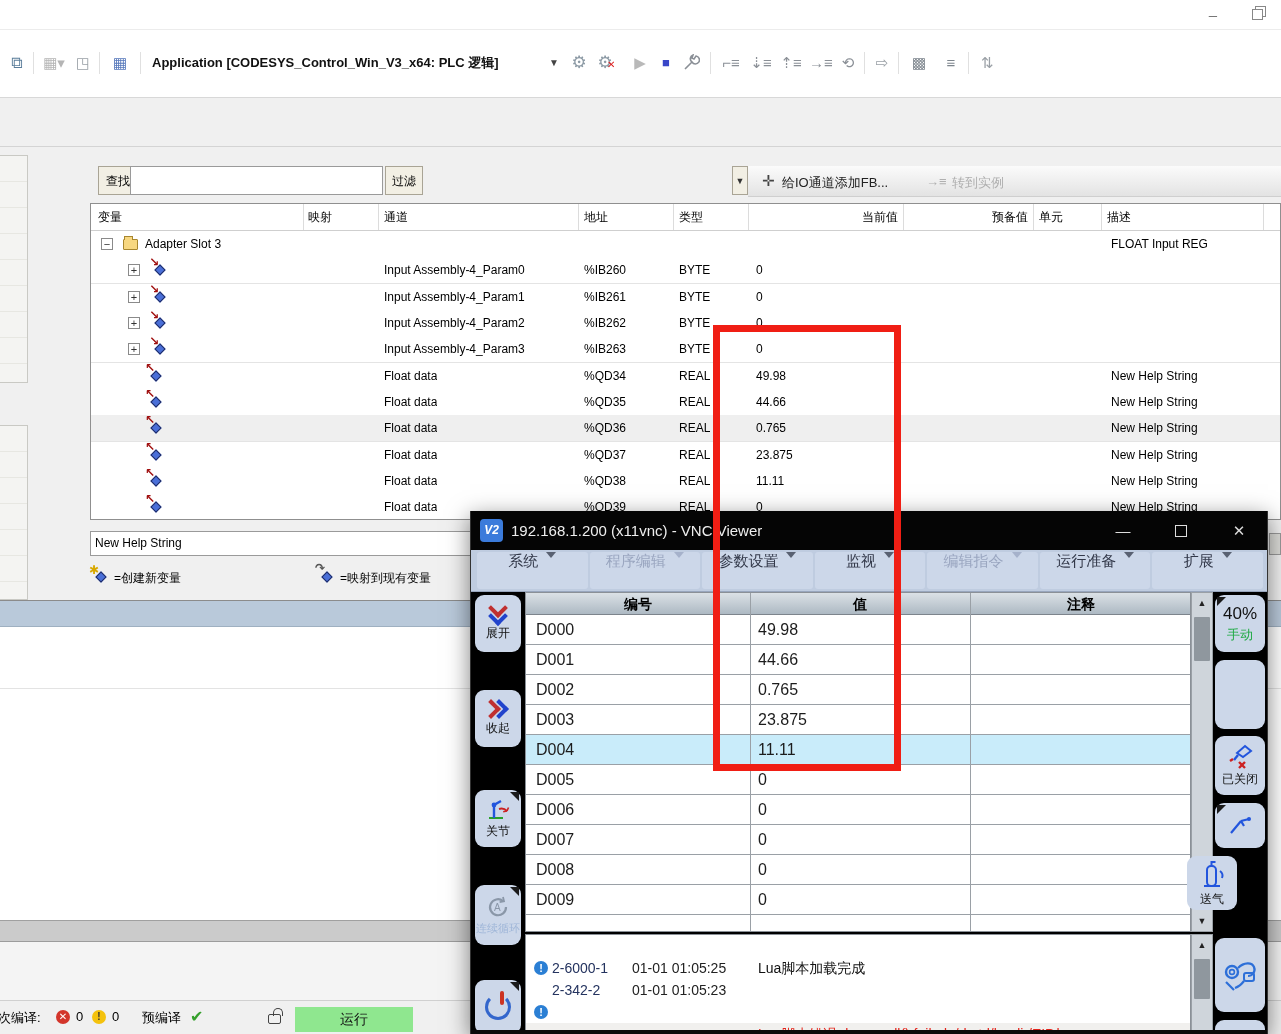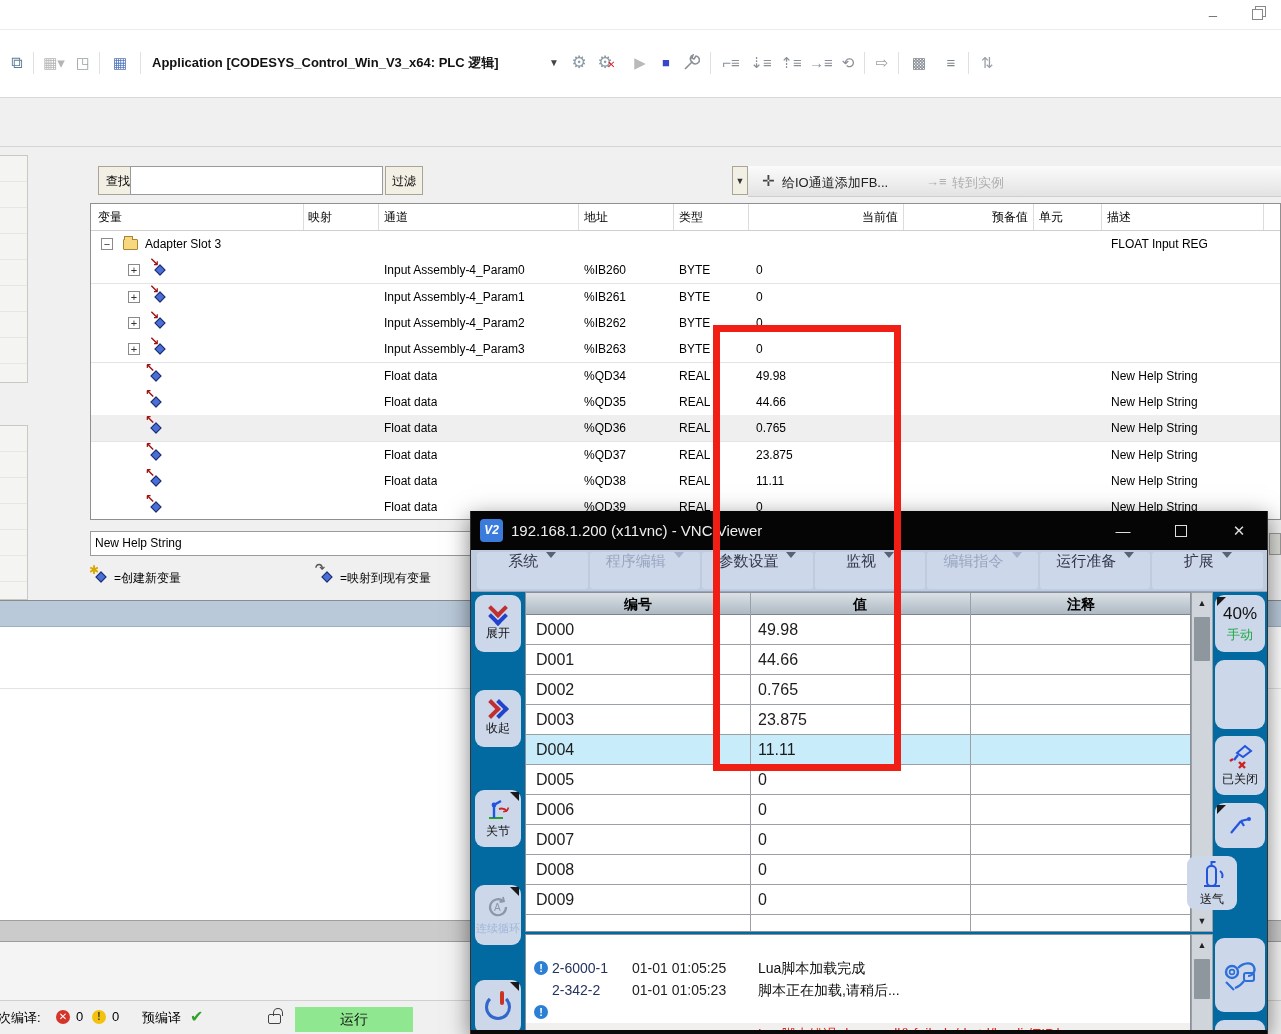--- a/index.html
+++ b/index.html
@@ -40,21 +40,21 @@
 .bluebar{left:0;top:600px;width:1281px;height:27px;background:#b9c9da;border-top:1px solid #8b8b8b;border-bottom:1px solid #9fb0c1}
 .whitepanel{left:0;top:627px;width:1281px;height:293px;background:#fff}
 .graystrip{left:0;top:920px;width:1281px;height:22px;background:#cbcbcb;border-top:1px solid #a0a0a0;border-bottom:1px solid #9c9c9c}
 .lightarea{left:0;top:942px;width:1281px;height:58px;background:#f4f4f4}
 .statusbar{left:0;top:1000px;width:1281px;height:34px;background:#f0f0f0;border-top:1px solid #d0d0d0;font-size:13px}
 .sico{display:inline-block;width:14px;height:14px;border-radius:50%;color:#fff;font-size:10px;font-weight:bold;text-align:center;line-height:14px;vertical-align:-2px}
 .runbtn{background:#8fe78f;text-align:center;line-height:25px;font-size:14px;color:#111}
 .lockicon{position:absolute;width:13px;height:10px;border:1.5px solid #444;border-radius:2px;background:#f0f0f0}
 .lockicon::before{content:"";position:absolute;left:4px;top:-7px;width:8px;height:7px;border:1.5px solid #444;border-bottom:none;border-radius:5px 5px 0 0}
 
-#vnc{left:470px;top:511px;width:798px;height:523px;background:#0369a1;box-shadow:0 6px 22px rgba(0,0,0,.5);
+#vnc{left:470px;top:511px;width:798px;height:523px;background:#000000;box-shadow:0 6px 22px rgba(0,0,0,.5);
   border-left:1px solid #333;border-right:1px solid #333;overflow:hidden}
 .vtitle{left:0;top:0;width:798px;height:39px;background:#050505;color:#eee}
 .vlogo{left:9px;top:8px;width:23px;height:23px;background:#3b7bdb;border-radius:4px;color:#fff;font-weight:bold;
   font-style:italic;font-size:12px;text-align:center;line-height:23px}
 .vwbtn{top:0;width:44px;height:39px;color:#ddd;text-align:center;line-height:39px;font-size:15px}
 .vmenu{left:0;top:39px;width:798px;height:42px;background:#bfcce0;border-bottom:1px solid #98a6bd;display:flex;gap:2px;padding:2px 6px}
 .vmitem{flex:1;background:#ccd7e9;border-radius:3px;display:flex;align-items:flex-start;justify-content:center;
   gap:8px;font-size:15px;color:#33394a}
 .vmitem.dis{color:#9aa6c0}
 .caret{display:inline-block;width:0;height:0;border-left:5px solid transparent;border-right:5px solid transparent;border-top:6px solid currentColor;opacity:.75}
@@ -476,21 +476,20 @@
       <div class="lgrow" style="top:22px;color:#24335f">
         <span class="info-ico">!</span>
         <span class="lgc" style="left:26px;width:78px">2-6000-1</span>
         <span class="lgc" style="left:106px;width:118px;color:#222">01-01 01:05:25</span>
         <span class="lgc" style="left:232px;width:430px;color:#111">Lua脚本加载完成</span>
       </div>
       <div class="lgrow" style="top:44px;color:#24335f">
         <span class="info-ico" style="top:26px">!</span>
         <span class="lgc" style="left:26px;width:78px">2-342-2</span>
         <span class="lgc" style="left:106px;width:118px;color:#222">01-01 01:05:23</span>
-        <span class="lgc" style="left:232px;width:430px;color:#111">脚本正在加载,请稍后...</span>
       </div>
       <div class="lgrow" style="top:88px;background:#f1f0ee;color:#e2231a">
         <span class="lgc" style="left:232px;width:430px">Lua脚本错误: lua_pcall() failed: /rbctrl/luadir/EIP.lua:</span>
       </div>
     </div>
 
     <div class="abs sbar" style="left:720px;top:423px;width:22px;height:100px">
       <div class="sbtn" style="top:0">▲</div>
       <div class="sthumb" style="top:24px;height:40px"></div>
     </div>

